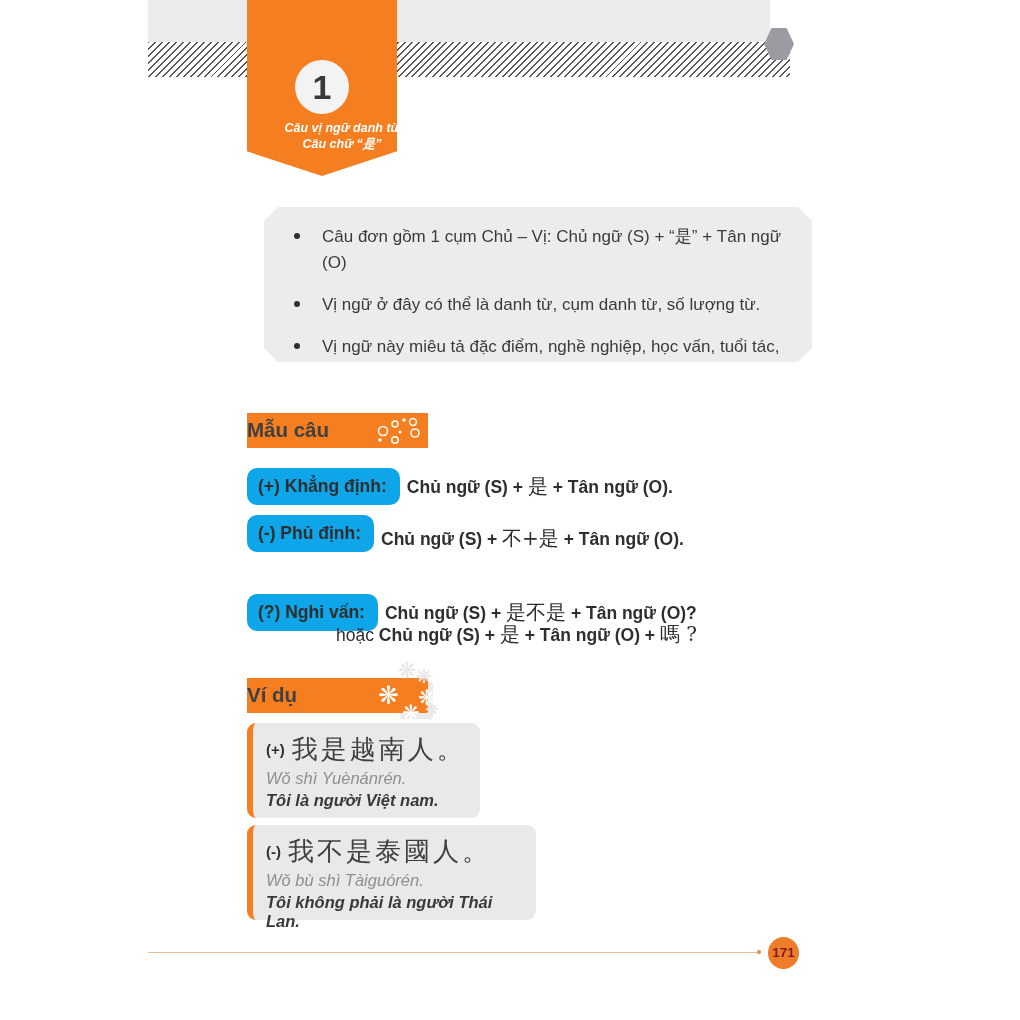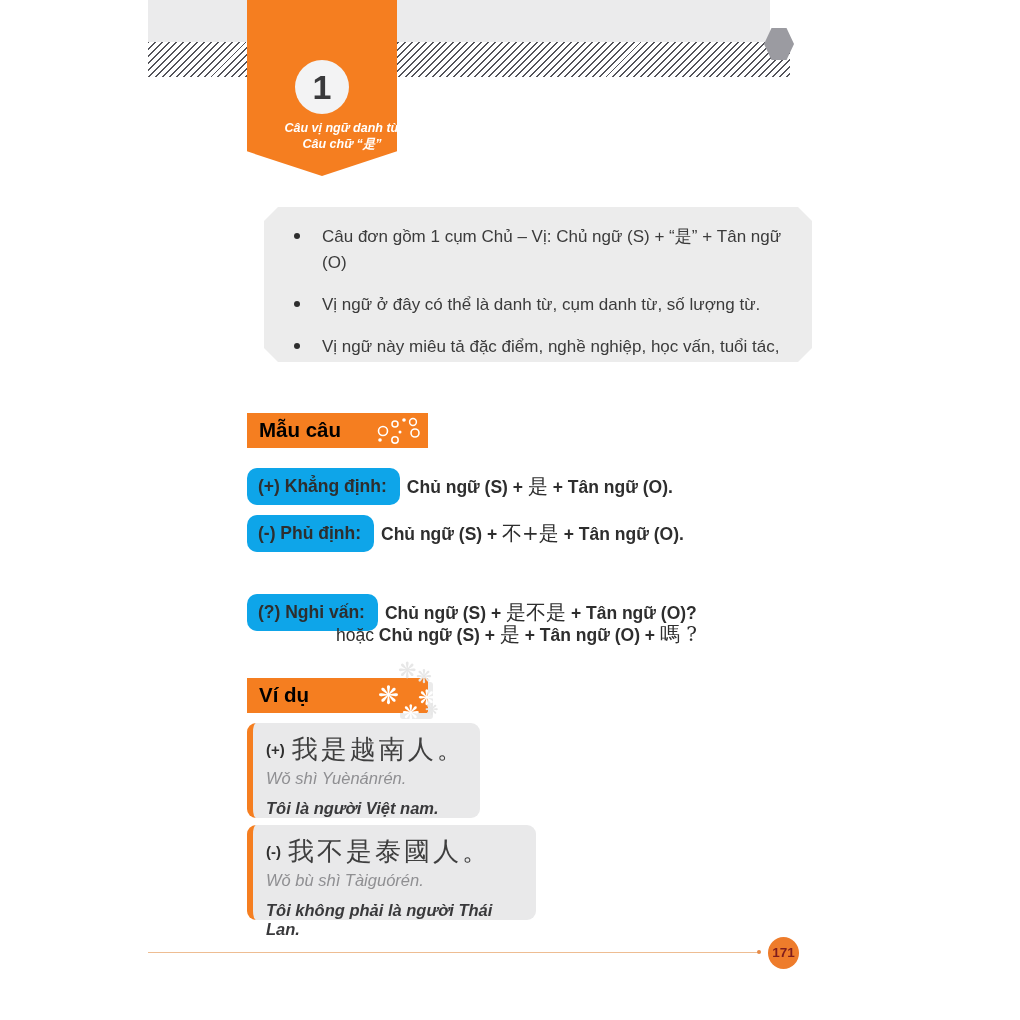--- a/index.html
+++ b/index.html
@@ -26,21 +26,21 @@
   .summary-box{position:absolute;left:247px;top:207px;width:548px;height:155px;background:#ececec;
       clip-path:polygon(14px 0,534px 0,548px 14px,548px 141px,534px 155px,14px 155px,0 141px,0 14px);
       box-sizing:border-box;padding:17px 20px 0 28px;margin-left:17px;}
   .summary-box ul{list-style:none;margin:0;padding:0;}
   .summary-box li{display:flex;color:#3b3b3b;font-size:17px;line-height:1.5;margin-bottom:16.5px;}
   .summary-box .dot{flex:none;width:6px;height:6px;border-radius:50%;background:#2e2e2e;
       margin:9px 22px 0 2px;}
 
   
   .section-banner{position:absolute;left:247px;width:181px;height:35px;background:#f57e20;
-      color:#000000;font-size:20.5px;font-weight:600;line-height:34px;padding-left:12px;
+      color:#404040;font-size:20.5px;font-weight:600;line-height:34px;
       box-sizing:border-box;}
   .banner-bubbles{position:absolute;right:4px;top:2px;}
   .deco-square{position:absolute;left:400px;top:682px;width:33px;height:37px;background:#ebebeb;border-radius:3px;}
   .snow{position:absolute;line-height:1;font-family:"DejaVu Sans",sans-serif;}
 
   
   .formula-row{position:absolute;left:247px;height:37px;display:flex;align-items:center;
       font-size:17.5px;color:#2e2e2e;white-space:nowrap;}
   .pill{background:#0ea5e9;border-radius:10px;padding:8px 13px 8px 11px;font-weight:700;}
   .ftext{font-weight:700;margin-left:7px;}
@@ -49,21 +49,21 @@
   .alt-formula .lead{font-weight:400;margin-top:9px;}
   .alt-formula .rest{font-weight:700;}
 
   
   .example-card{position:absolute;left:247px;background:#e9e9ea;border-radius:9px;
       border-left:6px solid #f57e20;box-sizing:border-box;padding:9px 16px 9px 13px;}
   .hanzi-line{display:flex;align-items:center;}
   .sign{font-weight:800;font-size:15px;color:#2f2f2f;margin-right:7px;}
   .hanzi{font-family:"DejaVu Serif",serif;font-size:26px;color:#3f3f3f;letter-spacing:3px;white-space:nowrap;}
   .pinyin{font-style:italic;color:#8f8f92;font-size:16.5px;margin-top:2px;}
-  .viet{font-style:italic;font-weight:700;color:#39393b;font-size:16.5px;margin-top:11px;}
+  .viet{font-style:italic;font-weight:700;color:#39393b;font-size:16.5px;margin-top:3px;}
 
   
   .footer-line{position:absolute;left:148px;top:952px;width:611px;height:1px;background:#eebd92;}
   .footer-dot{position:absolute;left:757px;top:950px;width:4px;height:4px;border-radius:50%;background:#e78b47;}
   .page-badge{position:absolute;left:768px;top:937px;width:31px;height:32px;border-radius:50%;
       background:#ee7c2b;color:#7f1d1d;font-size:13.5px;font-weight:700;text-align:center;line-height:32px;}
 </style>
 </head>
 <body>
 
@@ -112,21 +112,21 @@
       <circle cx="29" cy="25" r="3.2" fill="none" stroke="#fff" stroke-width="1.5"></circle>
       <circle cx="14" cy="25" r="1.8" fill="#fff"></circle>
     </svg>
   </div>
 
   <div class="formula-row" style="top:468px;">
     <span class="pill">(+) Khẳng định:</span>
     <span class="ftext"><span>Chủ ngữ (S) + </span><span class="cjk">是</span><span> + Tân ngữ (O).</span></span>
   </div>
 
-  <div class="formula-row" style="top:515px;">
+  <div class="formula-row" style="top:515px;align-items:flex-end;">
     <span class="pill">(-) Phủ định:</span>
     <span class="ftext"><span>Chủ ngữ (S) + </span><span class="cjk">不+是</span><span> + Tân ngữ (O).</span></span>
   </div>
 
   <div class="formula-row" style="top:594px;align-items:center;">
     <span class="pill">(?) Nghi vấn:</span>
     <span class="ftext"><span>Chủ ngữ (S) + </span><span class="cjk">是不是</span><span> + Tân ngữ (O)?</span></span>
   </div>
 
   <div class="alt-formula">

